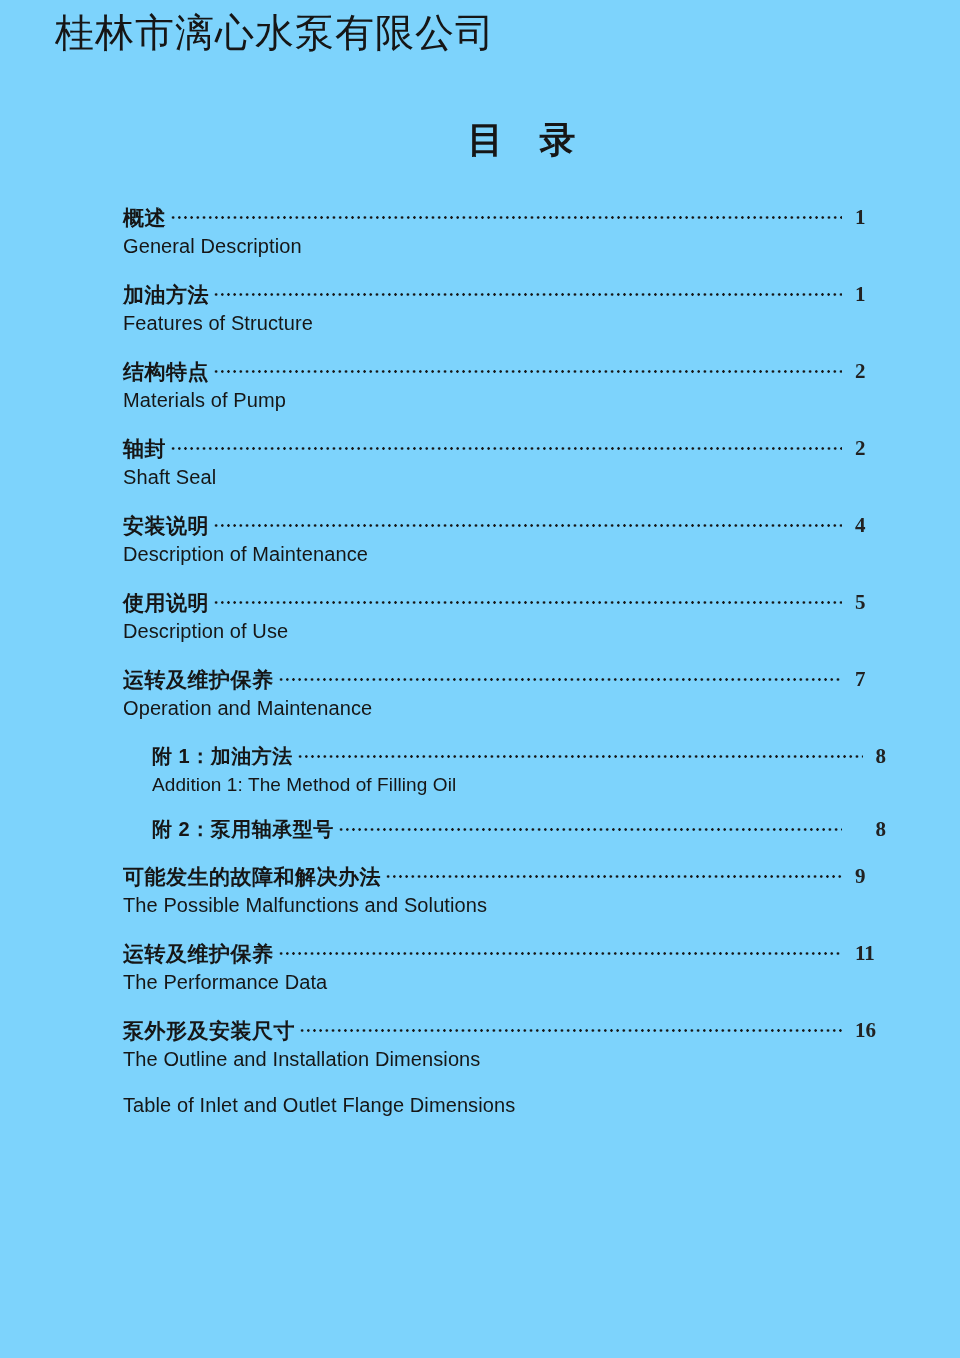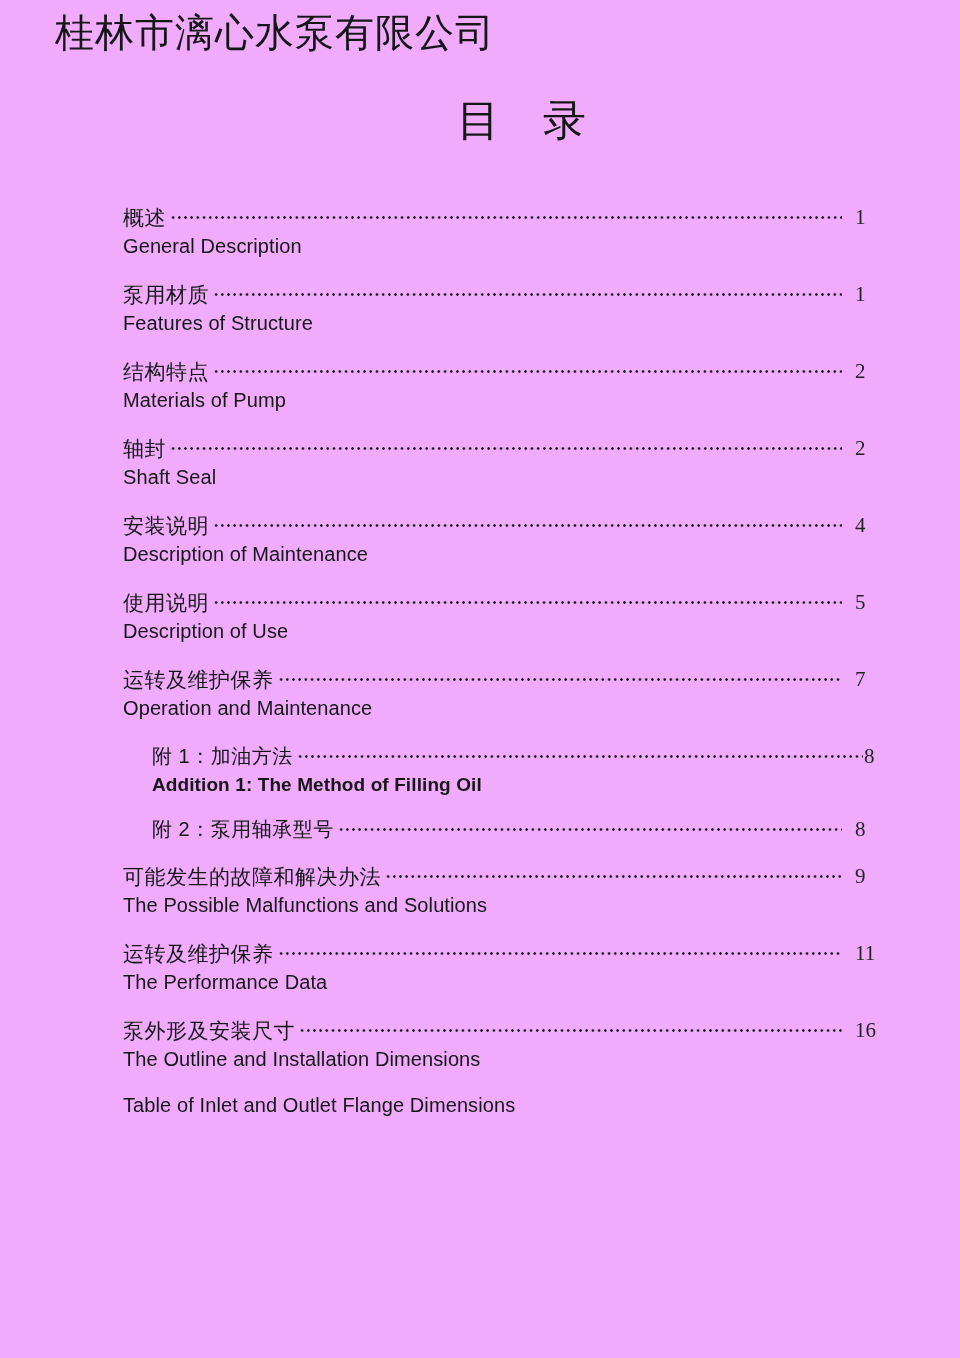--- a/index.html
+++ b/index.html
@@ -1,43 +1,43 @@
 <!DOCTYPE html>
 <html><head>
 <meta charset="utf-8">
 <style>
   html, body { margin: 0; padding: 0; background: #ffffff; }
   .page {
     position: relative;
     width: 960px;
     height: 1358px;
-    background: #f0abfc;
+    background: #7dd3fc;
     font-family: "Liberation Sans", "DejaVu Sans", sans-serif;
     color: #161616;
     overflow: hidden;
   }
   .company {
     position: absolute;
     left: 55px;
     top: 6px;
     margin: 0;
     font-size: 39px;
     font-weight: 500;
     letter-spacing: 1px;
     white-space: nowrap;
   }
   .toc-head-cn {
     position: absolute;
     left: 123px;
-    top: 92px;
+    top: 116px;
     width: 763px;
     text-align: center;
     text-indent: 34px;
-    font-size: 43px;
-    font-weight: 400;
+    font-size: 36px;
+    font-weight: 700;
     white-space: nowrap;
   }
   .toc-head-en {
     position: absolute;
     left: 123px;
     top: 146px;
     width: 763px;
     text-align: center;
     font-size: 26px;
     font-weight: 700;
@@ -47,20 +47,21 @@
     position: absolute;
     left: 123px;
     top: 202px;
     width: 763px;
   }
   .entry { margin-bottom: 20px; }
   .entry .l1 {
     display: flex;
     align-items: center;
     height: 31px;
+    font-weight: bold;
   }
   .cn {
     font-size: 21px;
     letter-spacing: 0.5px;
     white-space: nowrap;
   }
   .cn-small {
     font-size: 17px;
     white-space: nowrap;
   }
@@ -82,44 +83,44 @@
     color: #222222;
   }
   .entry .l2 {
     height: 26px;
     display: flex;
     align-items: center;
     font-size: 20px;
     letter-spacing: 0.1px;
     white-space: nowrap;
   }
-  .entry.sub { padding-left: 29px; margin-bottom: 16px; }
+  .entry.sub { padding-left: 29px; margin-bottom: 16px; text-align: right; }
   .entry.sub .cn { font-size: 20px; }
-  .entry.sub .l2 { font-size: 19px; font-weight: bold; }
+  .entry.sub .l2 { font-size: 19px; }
   .entry.tight .page-num { padding-left: 1px; min-width: 22px; }
 </style>
 </head>
 <body>
 
 <div class="page">
   <h1 class="company">桂林市漓心水泵有限公司</h1>
   <div class="toc-head-cn">目　录</div>
   <div class="toc-list">
       <div class="entry">
     <div class="l1">
       <span class="cn">概述</span>
           <span class="cn-small"></span>
       <span class="dots"></span>
       <span class="page-num">1</span>
     </div>
     <div class="l2">General Description</div>
   </div>
       <div class="entry">
     <div class="l1">
-      <span class="cn">泵用材质</span>
+      <span class="cn">加油方法</span>
           <span class="cn-small"></span>
       <span class="dots"></span>
       <span class="page-num">1</span>
     </div>
     <div class="l2">Features of Structure</div>
   </div>
       <div class="entry">
     <div class="l1">
       <span class="cn">结构特点</span>
           <span class="cn-small"></span>

